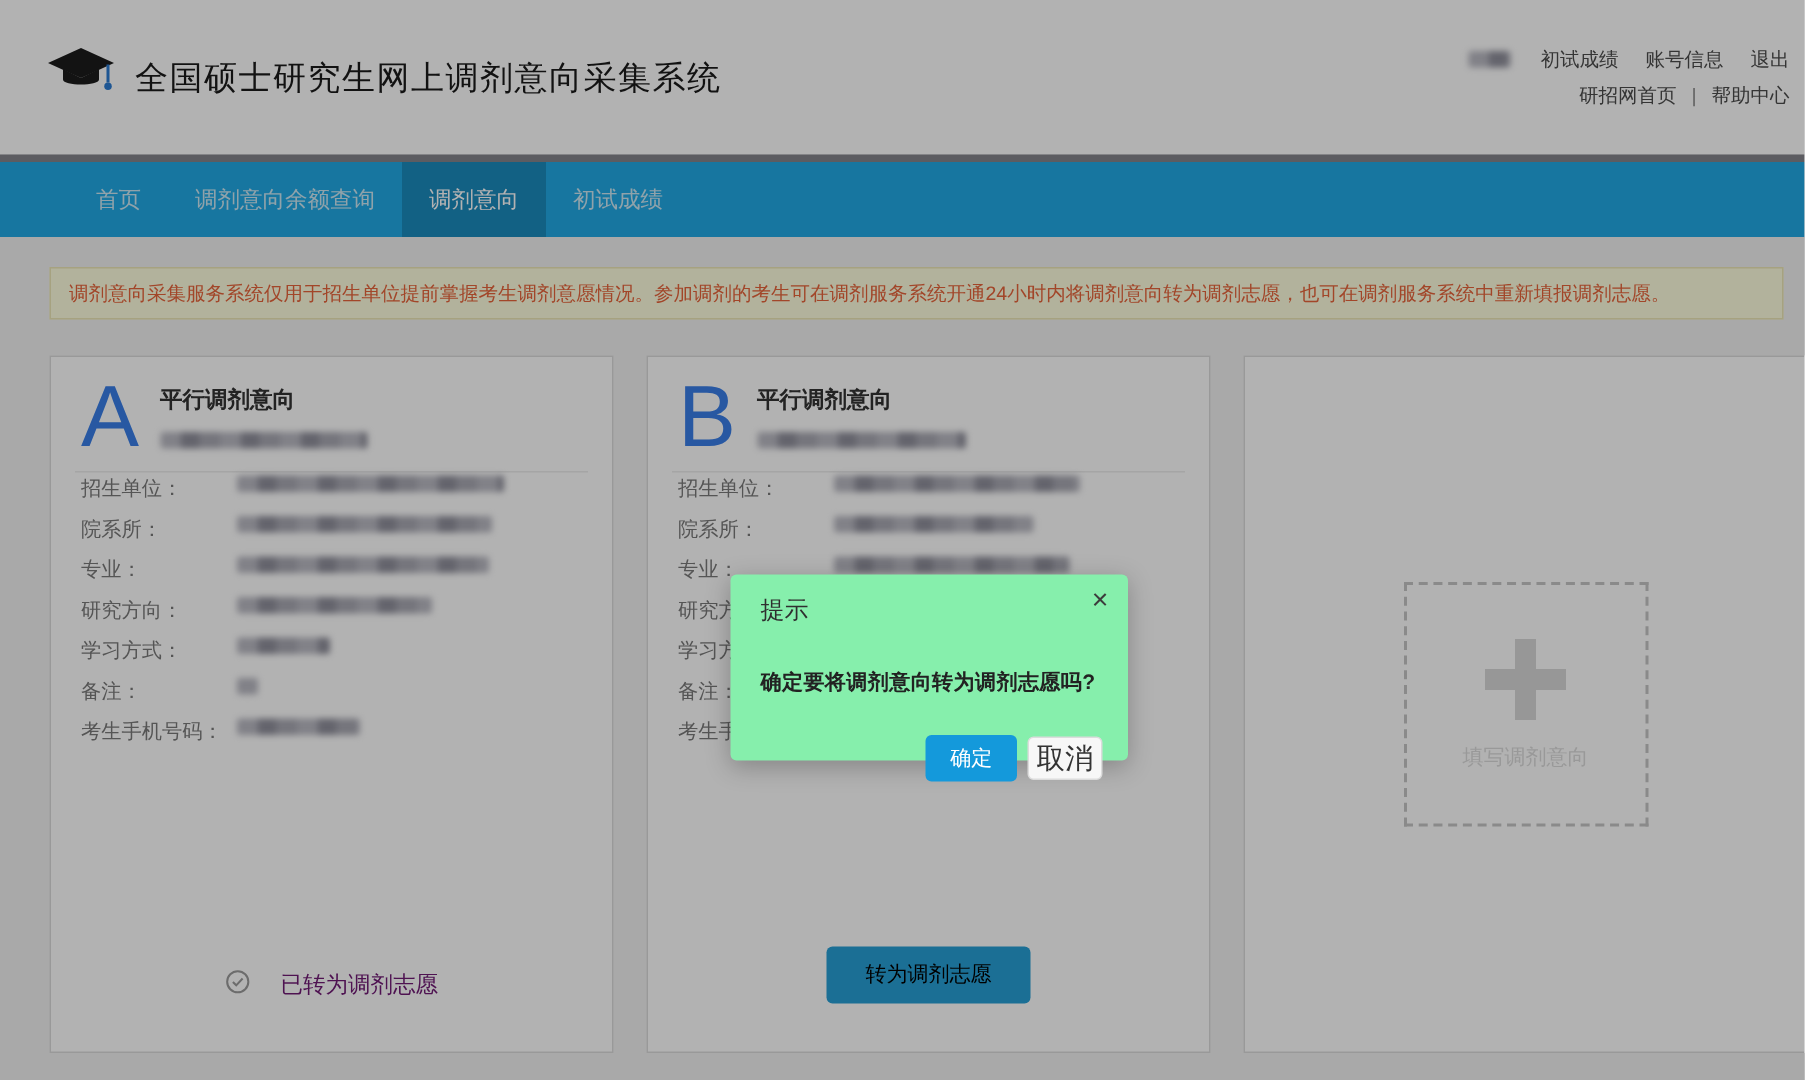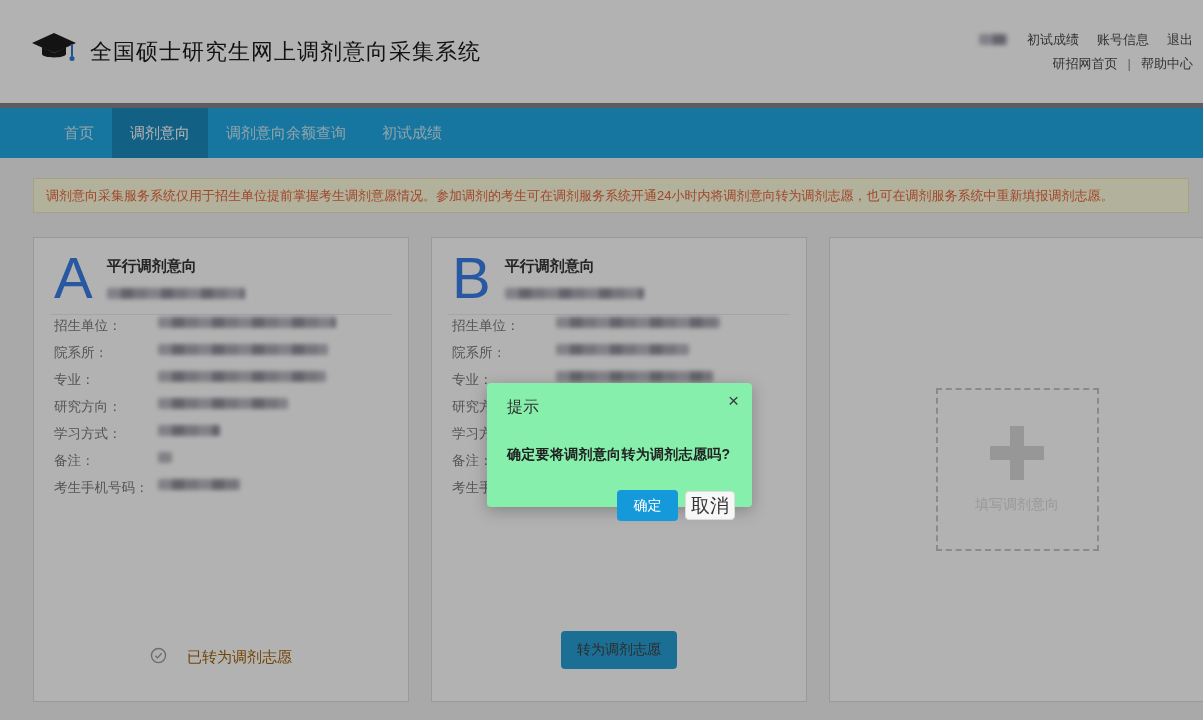--- a/index.html
+++ b/index.html
@@ -55,24 +55,24 @@
   .card-head { display:flex; gap:14px; padding:12px 16px 8px 20px; }
   .letter { font-size:58px; line-height:56px; color:var(--letter-blue,#3a7fe8); }
   .card-head-right { padding-top:7px; }
   .card-title { font-size:15px; font-weight:bold; color:#333333; }
   .redact.date { width:138px; margin-top:12px; }
   .divider { border-top:1px solid #ececec; margin:0 16px; }
   .fields { padding:2px 20px 0 20px; }
   .field-row { display:flex; height:27px; }
   .field-label { width:104px; flex-shrink:0; font-size:13.5px; color:#7a7a7a; }
   .card-footer { margin-top:auto; display:flex; justify-content:center; padding-bottom:34px; }
-  .status { display:flex; align-items:center; gap:20px; font-size:15px; color:#a16207; }
+  .status { display:flex; align-items:center; gap:20px; font-size:15px; color:#701a75; }
   .action-btn {
-    width:116px; height:38px; border:none; border-radius:4px;
-    background:var(--action-btn,#28a0d6); color:#404040; font-size:14px; cursor:pointer;
+    width:136px; height:38px; border:none; border-radius:4px;
+    background:var(--action-btn,#28a0d6); color:#000000; font-size:14px; cursor:pointer;
     font-family:Liberation Sans, sans-serif;
   }
   .card-footer.btn-footer { padding-bottom:32px; }
   
   .card.empty { justify-content:center; align-items:center; }
   .dash-box {
     width:163px; height:163px; border:2px dashed #c6c6c6;
     display:flex; flex-direction:column; align-items:center; justify-content:center;
     cursor:pointer;
   }
@@ -130,22 +130,22 @@
         <a>研招网首页</a>
         <span class="sep">|</span>
         <a>帮助中心</a>
       </div>
     </div>
   </header>
   <div class="header-shadow"></div>
 
   <nav class="nav">
     <div class="nav-item">首页</div>
+    <div class="nav-item">调剂意向余额查询</div>
     <div class="nav-item active">调剂意向</div>
-    <div class="nav-item">调剂意向余额查询</div>
     <div class="nav-item">初试成绩</div>
   </nav>
 
   <div class="notice">调剂意向采集服务系统仅用于招生单位提前掌握考生调剂意愿情况。参加调剂的考生可在调剂服务系统开通24小时内将调剂意向转为调剂志愿，也可在调剂服务系统中重新填报调剂志愿。</div>
 
   <main class="cards">
 
     <section class="card">
       <div class="card-head">
         <span class="letter">A</span>

